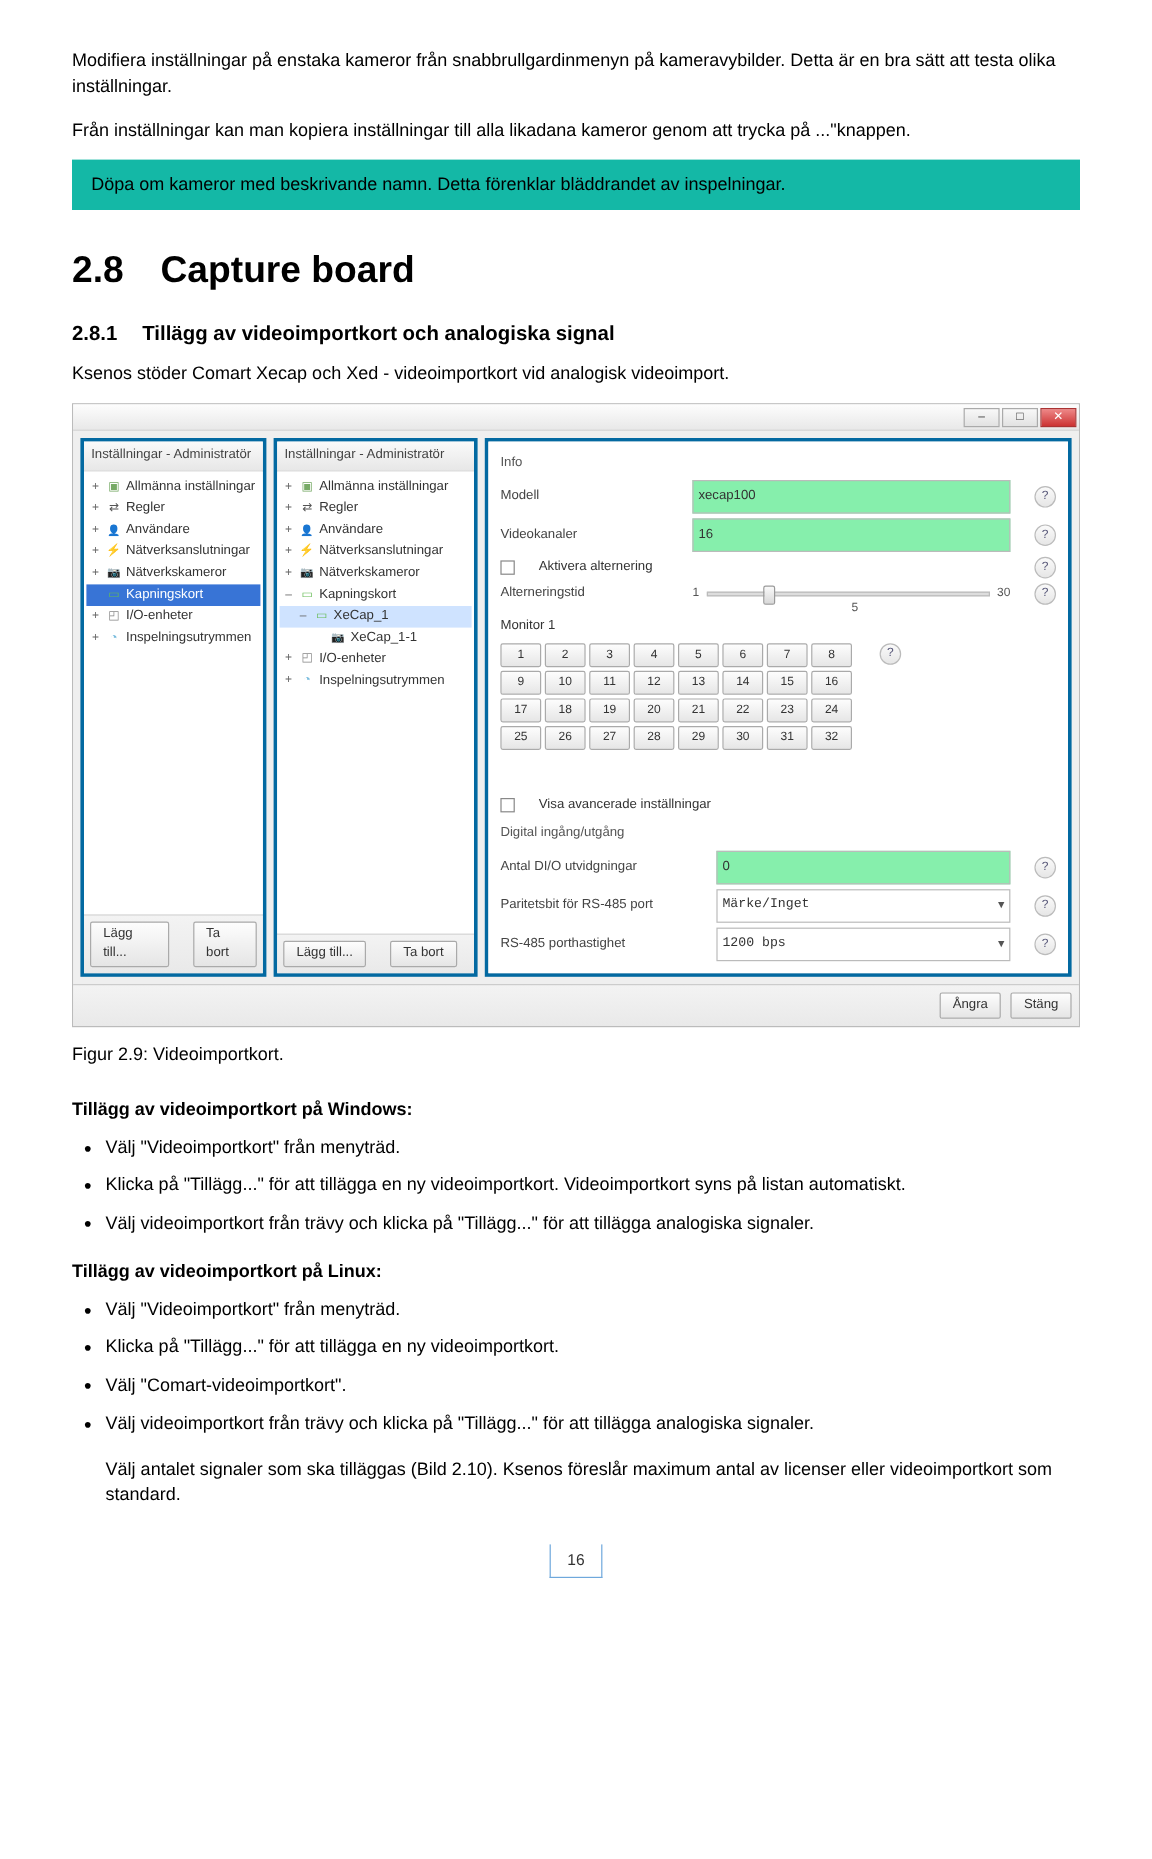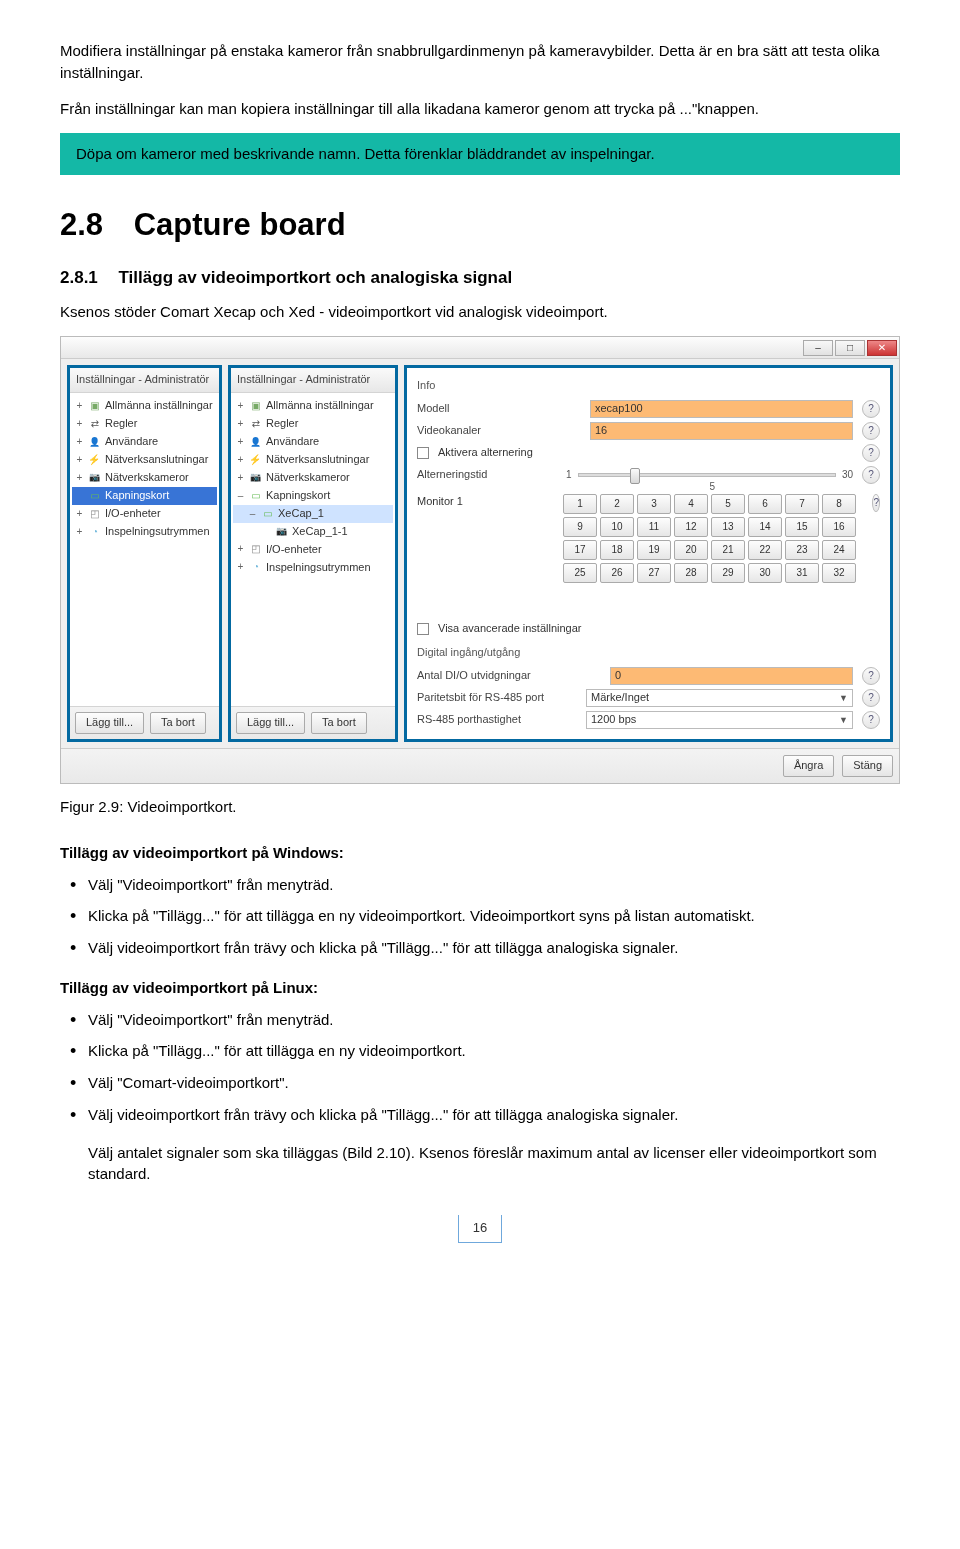--- a/index.html
+++ b/index.html
@@ -128,51 +128,50 @@
   .ico.card::before{content:"▭"; color:#6b5;}
   .ico.dev::before{content:"◰"; color:#888;}
   .ico.disk::before{content:"◔"; color:#7bd;}
   .tree-item.sel { background:#3874d6; color:#fff; }
   .tree-item.sel2 { background:#cfe3ff; }
   .tree .lvl1 { padding-left: 14px; }
   .tree .lvl2 { padding-left: 28px; }
   .panel-footer {
     border-top: 1px solid #d4d4d4;
     padding: 5px;
-    display:flex; gap:6px;
+    display:flex; gap:20px;
     background: linear-gradient(#f3f3f3,#e9e9e9);
   }
   .btn {
     border: 1px solid #aaa;
     background: linear-gradient(#fdfdfd,#e5e5e5);
     padding: 2px 10px;
     font-size: 11px;
     border-radius: 2px;
   }
   .right-inner {
     background:#fff;
     flex:1;
     padding: 6px 10px 10px 10px;
     display:flex;
     flex-direction:column;
     gap:4px;
   }
   .section-label { color:#555; margin-top:4px; margin-bottom:2px; }
-  .row { display:flex; align-items:center; gap:9px; }
+  .row { display:flex; align-items:center; gap:20px; }
   .row .lbl { width: 140px; color:#444; }
   .field {
     flex:1;
-    background:#fdba74;
+    background:#86efac;
     border:1px solid #bbb;
-    height:18px;
+    height:28px;
     padding:0 4px;
     display:flex; align-items:center;
     font-size:11px;
     color:#333;
-    margin-left:24px;
   }
   .help {
     width:18px;height:18px;border:1px solid #bbb;border-radius:50%;
     display:flex;align-items:center;justify-content:center;
     background:linear-gradient(#fafafa,#e6e6e6);
     font-size:10px;color:#557;
   }
   .chk { width:12px;height:12px;border:1px solid #888;background:#fff; }
   .slider {
     flex:1; display:flex; align-items:center; gap:6px; position:relative;
@@ -189,23 +188,23 @@
   .slider .tick { color:#555; font-size:10px; }
   .grid-btns { display:flex; flex-wrap:wrap; gap:3px; max-width: 310px; }
   .grid-btns .nbtn {
     width:34px;height:20px;border:1px solid #aaa;
     background:linear-gradient(#fdfdfd,#e6e6e6);
     display:flex;align-items:center;justify-content:center;
     font-size:10px;border-radius:2px;
   }
   .right-row-monitor { display:flex; align-items:flex-start; gap:6px; }
   .dropdown {
-    flex:1; border:1px solid #bbb; height:18px; background:#fff;
+    flex:1; border:1px solid #bbb; height:28px; background:#fff;
     display:flex;align-items:center;justify-content:space-between;
-    padding:0 4px;font-size:11px;
+    padding:0 4px;font-size:11px;font-family:Liberation Mono, monospace;
   }
   .dropdown .arrow{font-size:9px;color:#555;}
   .bottom-bar {
     border-top:1px solid #ccc;
     background:linear-gradient(#f3f3f3,#e9e9e9);
     padding:6px; display:flex; justify-content:flex-end; gap:8px;
   }
 </style>
 </head>
 <body>
@@ -373,21 +372,21 @@
             <span class="tick">1</span>
             <div class="track">
                 <div class="thumb"></div>
               </div>
             <span class="tick" style="position:absolute;left:50%;top:14px;">5</span>
             <span class="tick">30</span>
           </div>
           <div class="help">?</div>
         </div>
 
-        <div class="right-row-monitor" style="margin-top:6px;">
+        <div class="right-row-monitor" style="margin-top:6px;flex-direction:column;">
           <div class="lbl" style="width:140px;">Monitor 1</div>
           <div style="flex:1;display:flex;gap:6px;align-items:flex-start;">
             <div class="grid-btns" id="monitor-grid">
                 <div class="nbtn">1</div>
                 <div class="nbtn">2</div>
                 <div class="nbtn">3</div>
                 <div class="nbtn">4</div>
                 <div class="nbtn">5</div>
                 <div class="nbtn">6</div>
                 <div class="nbtn">7</div>

